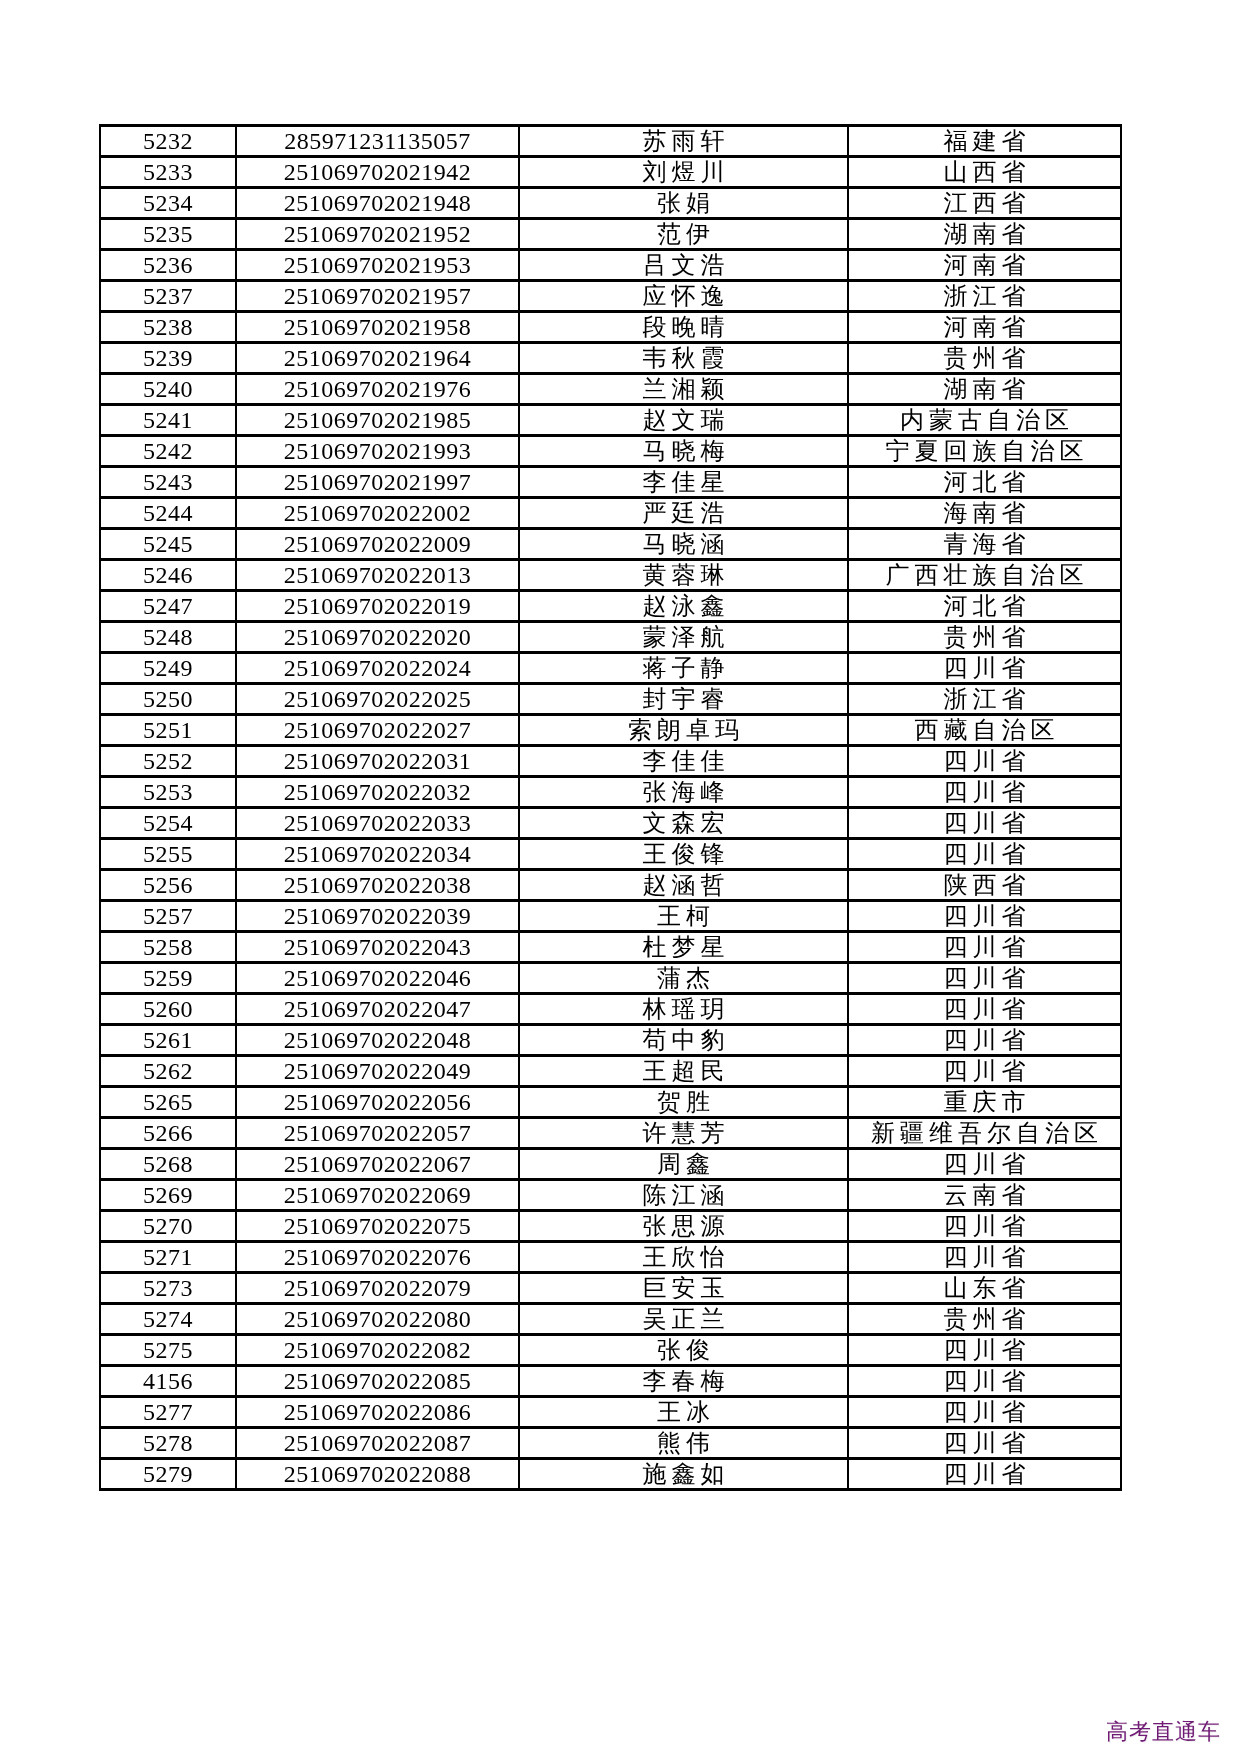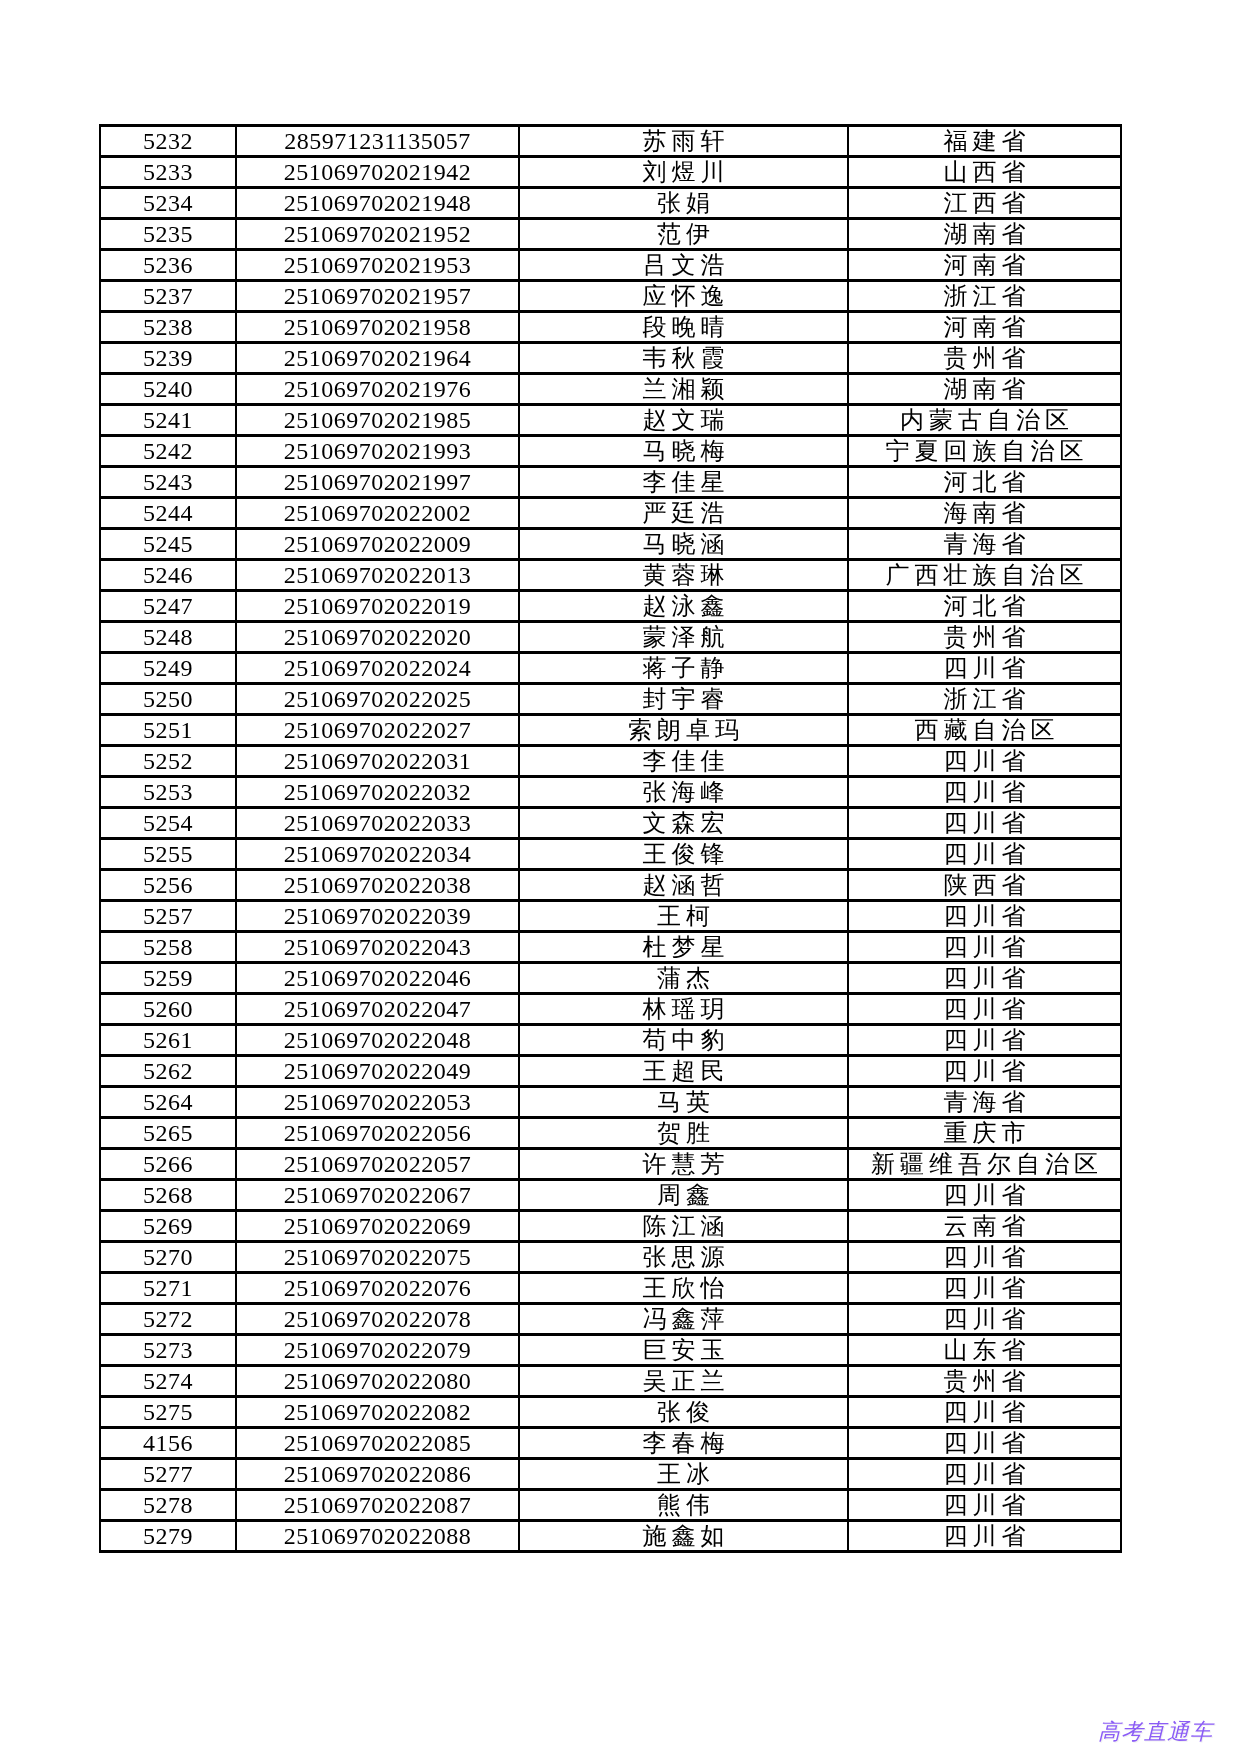--- a/index.html
+++ b/index.html
@@ -42,28 +42,27 @@
   table.roster td.c0, table.roster td.c1 {
     letter-spacing: 0.5px;
   }
   
   table.roster td.c2, table.roster td.c3 {
     letter-spacing: 5px;
     text-indent: 5px;
   }
   .watermark {
     position: absolute;
-    right: 28px;
+    right: 20px;
     top: 1697px;
     font-size: 22px;
     letter-spacing: 1px;
-    color: #8b5cf6;
+    color: #701a75;
     text-shadow: 1px 1px 0 #f2f2f2;
     font-family: "Liberation Sans", "DejaVu Sans", sans-serif;
-    font-style: italic;
   }
 </style>
 </head>
 <body>
 
 <div class="page">
 
   <table class="roster">
     <colgroup>
       <col style="width:136px">
@@ -252,26 +251,20 @@
           <td class="c2">苟中豹</td>
           <td class="c3">四川省</td>
         </tr>
         <tr>
           <td class="c0">5262</td>
           <td class="c1">251069702022049</td>
           <td class="c2">王超民</td>
           <td class="c3">四川省</td>
         </tr>
         <tr>
-          <td class="c0">5264</td>
-          <td class="c1">251069702022053</td>
-          <td class="c2">马英</td>
-          <td class="c3">青海省</td>
-        </tr>
-        <tr>
           <td class="c0">5265</td>
           <td class="c1">251069702022056</td>
           <td class="c2">贺胜</td>
           <td class="c3">重庆市</td>
         </tr>
         <tr>
           <td class="c0">5266</td>
           <td class="c1">251069702022057</td>
           <td class="c2">许慧芳</td>
           <td class="c3">新疆维吾尔自治区</td>
@@ -294,26 +287,20 @@
           <td class="c2">张思源</td>
           <td class="c3">四川省</td>
         </tr>
         <tr>
           <td class="c0">5271</td>
           <td class="c1">251069702022076</td>
           <td class="c2">王欣怡</td>
           <td class="c3">四川省</td>
         </tr>
         <tr>
-          <td class="c0">5272</td>
-          <td class="c1">251069702022078</td>
-          <td class="c2">冯鑫萍</td>
-          <td class="c3">四川省</td>
-        </tr>
-        <tr>
           <td class="c0">5273</td>
           <td class="c1">251069702022079</td>
           <td class="c2">巨安玉</td>
           <td class="c3">山东省</td>
         </tr>
         <tr>
           <td class="c0">5274</td>
           <td class="c1">251069702022080</td>
           <td class="c2">吴正兰</td>
           <td class="c3">贵州省</td>

